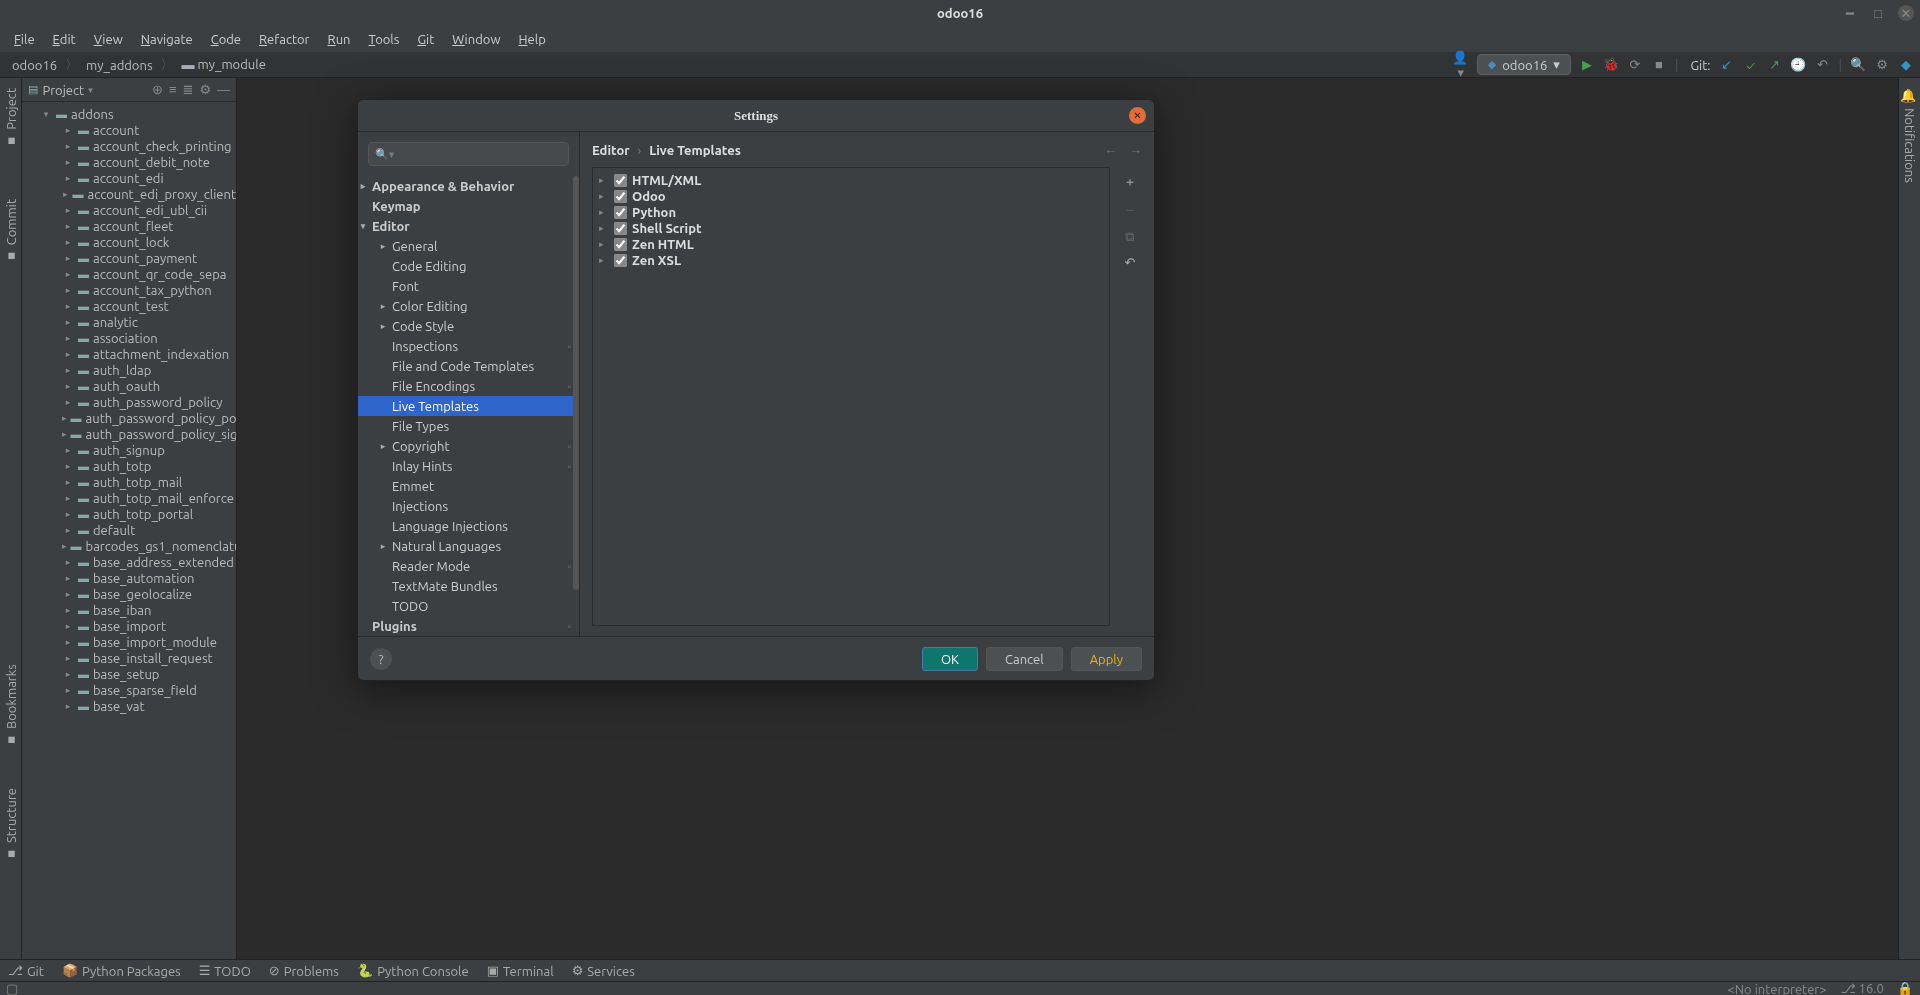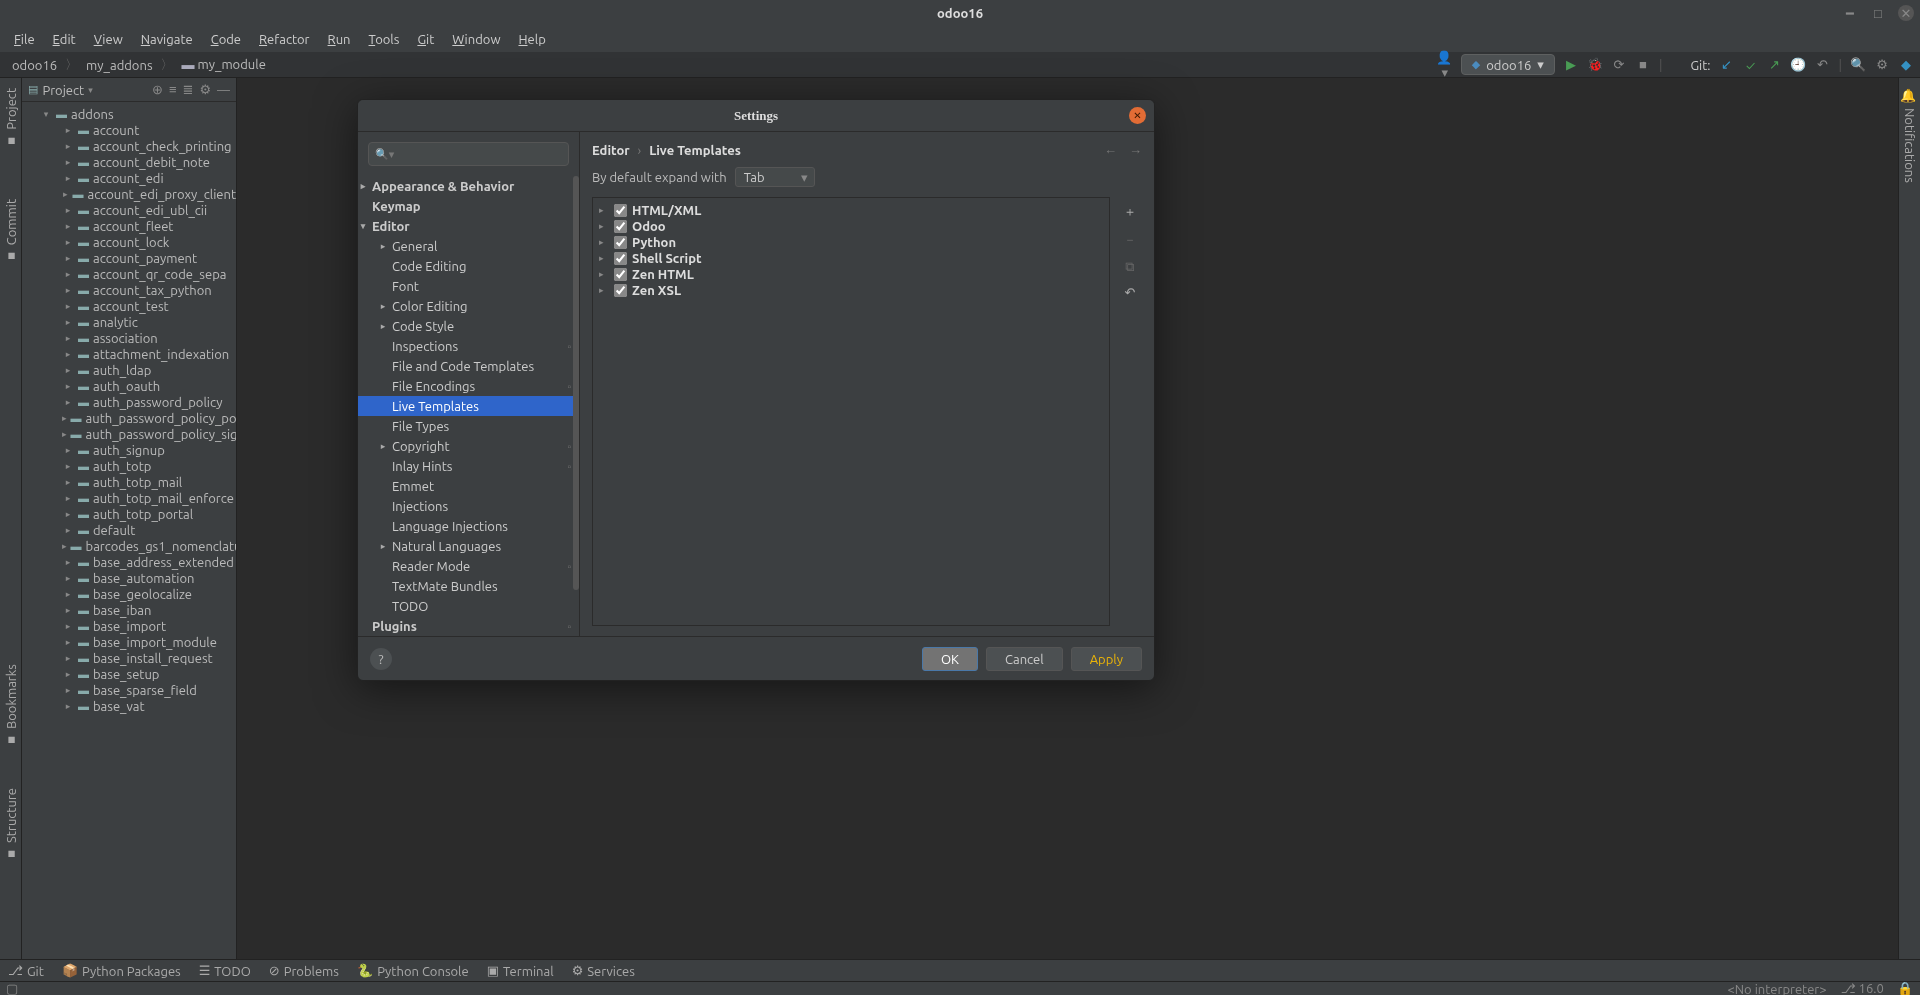--- a/index.html
+++ b/index.html
@@ -17,21 +17,21 @@
 
 .navrow{height:26px;background:#313335;display:flex;align-items:center;padding:0 6px;color:#bbb;justify-content:space-between;border-bottom:1px solid #222;}
 .navrow .crumbs{display:flex;align-items:center;gap:2px;}
 .navrow .crumbs .seg{padding:2px 6px;}
 .navrow .crumbs .sep{color:#666;}
 .navrow .crumbs .folder-ico{color:#aab;}
 .navrow .right-tools{display:flex;align-items:center;gap:8px;color:#888;}
 .rc-dropdown{background:#4c5052;border:1px solid #5e6060;border-radius:4px;padding:2px 10px;display:flex;align-items:center;gap:6px;color:#ccc;}
 .py-icon{color:#4b8bbe;font-size:11px;}
 .tool-ico{width:16px;text-align:center;color:#888;}
-.git-label{color:#ccc;margin-left:20px;}
+.git-label{color:#ccc;margin-left:4px;}
 
 .main{position:absolute;top:78px;bottom:28px;left:0;right:0;display:flex;}
 .gutter-left{width:22px;background:#3c3f41;border-right:1px solid #222;display:flex;flex-direction:column;align-items:center;padding-top:10px;gap:20px;}
 .gutter-left .vt, .gutter-right .vt{writing-mode:vertical-rl;transform:rotate(180deg);color:#aaa;font-size:11px;display:flex;align-items:center;gap:4px;}
 .gutter-right{width:22px;background:#3c3f41;border-left:1px solid #222;display:flex;flex-direction:column;align-items:center;padding-top:10px;}
 .gutter-right .vt{writing-mode:vertical-rl;transform:none;}
 .project-panel{width:215px;background:#3c3f41;display:flex;flex-direction:column;border-right:1px solid #222;}
 .project-header{height:24px;display:flex;align-items:center;padding:0 6px;justify-content:space-between;border-bottom:1px solid #2b2b2b;}
 .project-header .title{display:flex;align-items:center;gap:4px;}
 .project-header .tools{display:flex;gap:6px;color:#888;font-size:11px;}
@@ -75,21 +75,21 @@
 .tpl-row{display:flex;align-items:center;gap:5px;padding:1px 2px;color:#ddd;}
 .tpl-row .arw{width:10px;color:#888;font-size:9px;}
 .tpl-row input[type=checkbox]{accent-color:#888;width:13px;height:13px;}
 .tpl-row .tn{font-weight:bold;}
 .templates-side{width:24px;display:flex;flex-direction:column;align-items:center;gap:10px;padding-top:6px;color:#aaa;font-size:14px;}
 .templates-bottom{flex:0 0 auto;text-align:center;color:#999;padding:30px 0;}
 .dialog-footer{height:44px;display:flex;align-items:center;padding:0 12px;gap:8px;border-top:1px solid #2b2b2b;}
 .help-btn{width:22px;height:22px;border-radius:50%;background:#4c5052;color:#bbb;display:flex;align-items:center;justify-content:center;}
 .dialog-footer .spacer{flex:1;}
 .btn{padding:4px 18px;border-radius:3px;border:1px solid #555;background:#4c5052;color:#ccc;cursor:pointer;}
-.btn.primary{background:#737373;border-color:#4a78a8;color:#fff;}
+.btn.primary{background:#0f766e;border-color:#4a78a8;color:#fff;}
 .btn.disabled{color:#eab308;}
 </style>
 </head>
 <body>
 
 <div class="os-titlebar">
   <span class="title">odoo16</span>
   <div class="win-controls">
     <span>━</span>
     <span>□</span>
@@ -539,26 +539,20 @@
         </div>
     </div>
     <div class="settings-content">
       <div class="settings-crumb">
         <span>Editor</span>
         <span class="sep">›</span>
         <span>Live Templates</span>
         <div class="nav-arrows">
           <span>←</span>
           <span>→</span>
-        </div>
-      </div>
-      <div class="expand-row">
-        <span>By default expand with</span>
-        <div class="expand-select">
-          <span>Tab</span>
         </div>
       </div>
       <div class="templates-split">
         <div class="templates-left">
           <div class="templates-list" id="tpl-host">
               <div class="tpl-row">
                 <span class="arw">▸</span>
                 <input type="checkbox" checked="" style="">
                 <span class="tn">HTML/XML</span>
               </div>

